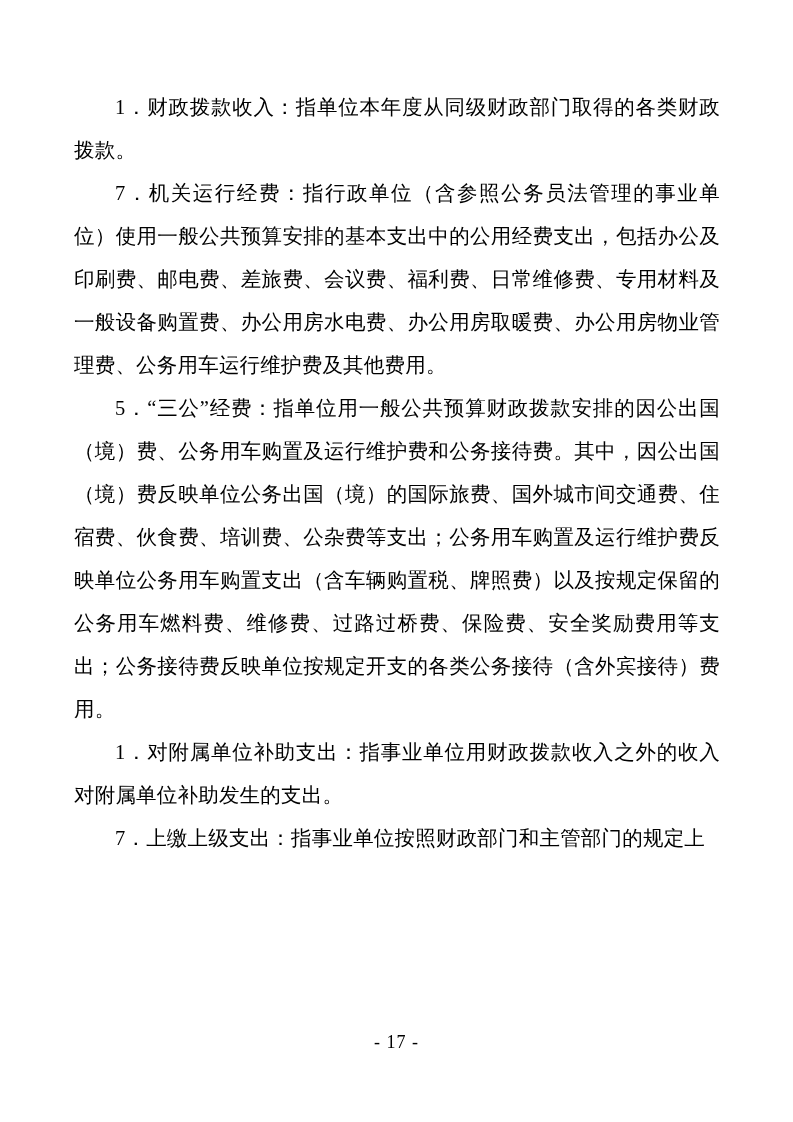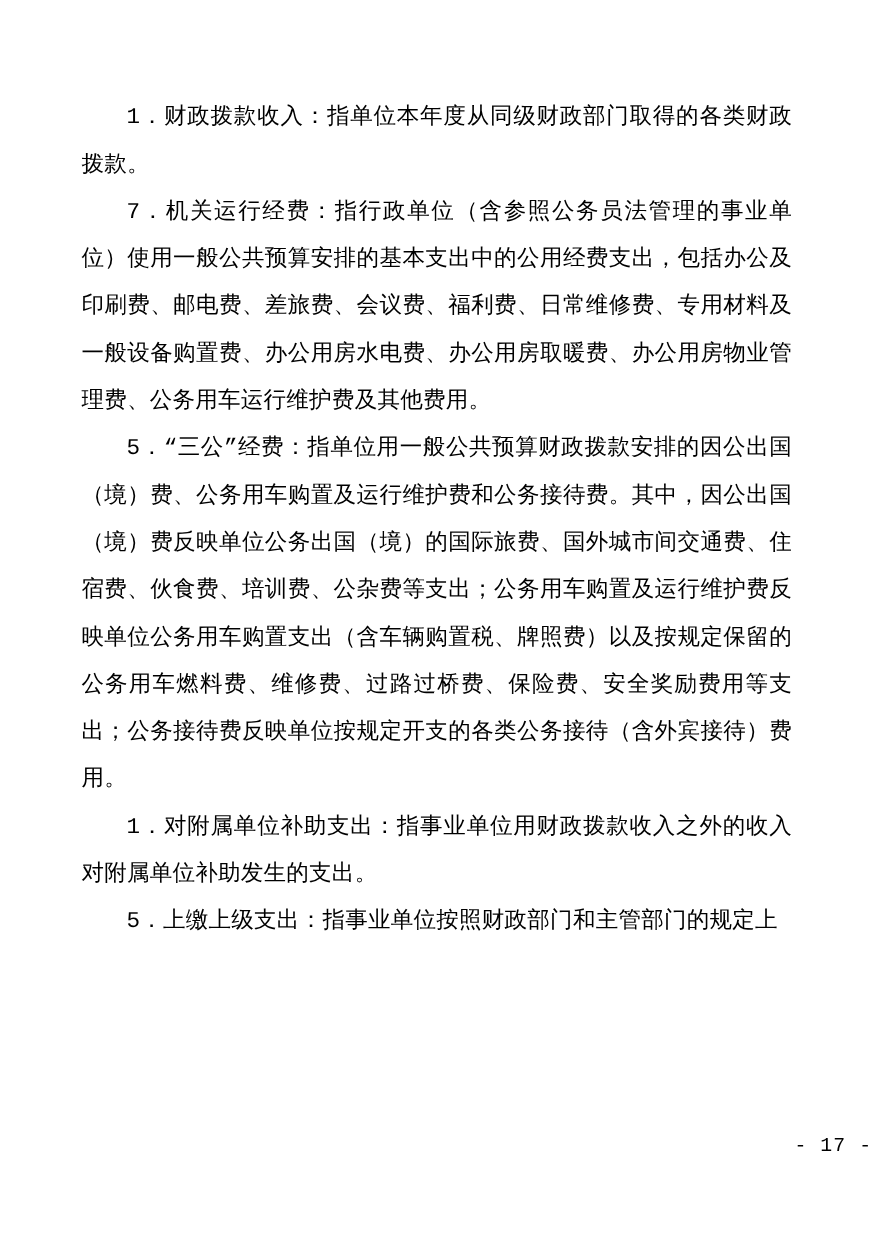--- a/index.html
+++ b/index.html
@@ -26,39 +26,39 @@
   }
   p.para {
     margin: 0 0 0 0;
     font-size: 20.5px;
     line-height: 43px;
     text-align: justify;
     text-justify: inter-ideograph;
     text-indent: 2em;
     color: #000000;
     letter-spacing: 0.2px;
-    font-family: Liberation Mono, monospace;
+    font-family: Liberation Serif, serif;
   }
   .footer {
     position: absolute;
     left: 0;
     right: 0;
     top: 1032px;
-    text-align: right;
+    text-align: center;
     font-size: 18px;
     color: #000000;
-    font-family: Liberation Mono, monospace;
+    font-family: Liberation Serif, serif;
     letter-spacing: 1px;
   }
 </style>
 </head>
 <body>
 
 <div class="page">
   <div class="content">
     <p class="para">1．财政拨款收入：指单位本年度从同级财政部门取得的各类财政拨款。</p>
     <p class="para">7．机关运行经费：指行政单位（含参照公务员法管理的事业单位）使用一般公共预算安排的基本支出中的公用经费支出，包括办公及印刷费、邮电费、差旅费、会议费、福利费、日常维修费、专用材料及一般设备购置费、办公用房水电费、办公用房取暖费、办公用房物业管理费、公务用车运行维护费及其他费用。</p>
     <p class="para">5．“三公”经费：指单位用一般公共预算财政拨款安排的因公出国（境）费、公务用车购置及运行维护费和公务接待费。其中，因公出国（境）费反映单位公务出国（境）的国际旅费、国外城市间交通费、住宿费、伙食费、培训费、公杂费等支出；公务用车购置及运行维护费反映单位公务用车购置支出（含车辆购置税、牌照费）以及按规定保留的公务用车燃料费、维修费、过路过桥费、保险费、安全奖励费用等支出；公务接待费反映单位按规定开支的各类公务接待（含外宾接待）费用。</p>
     <p class="para">1．对附属单位补助支出：指事业单位用财政拨款收入之外的收入对附属单位补助发生的支出。</p>
-    <p class="para">5．上缴上级支出：指事业单位按照财政部门和主管部门的规定上</p>
+    <p class="para">7．上缴上级支出：指事业单位按照财政部门和主管部门的规定上</p>
   </div>
   <div class="footer">- 17 -</div>
 </div>
 
 </body></html>

